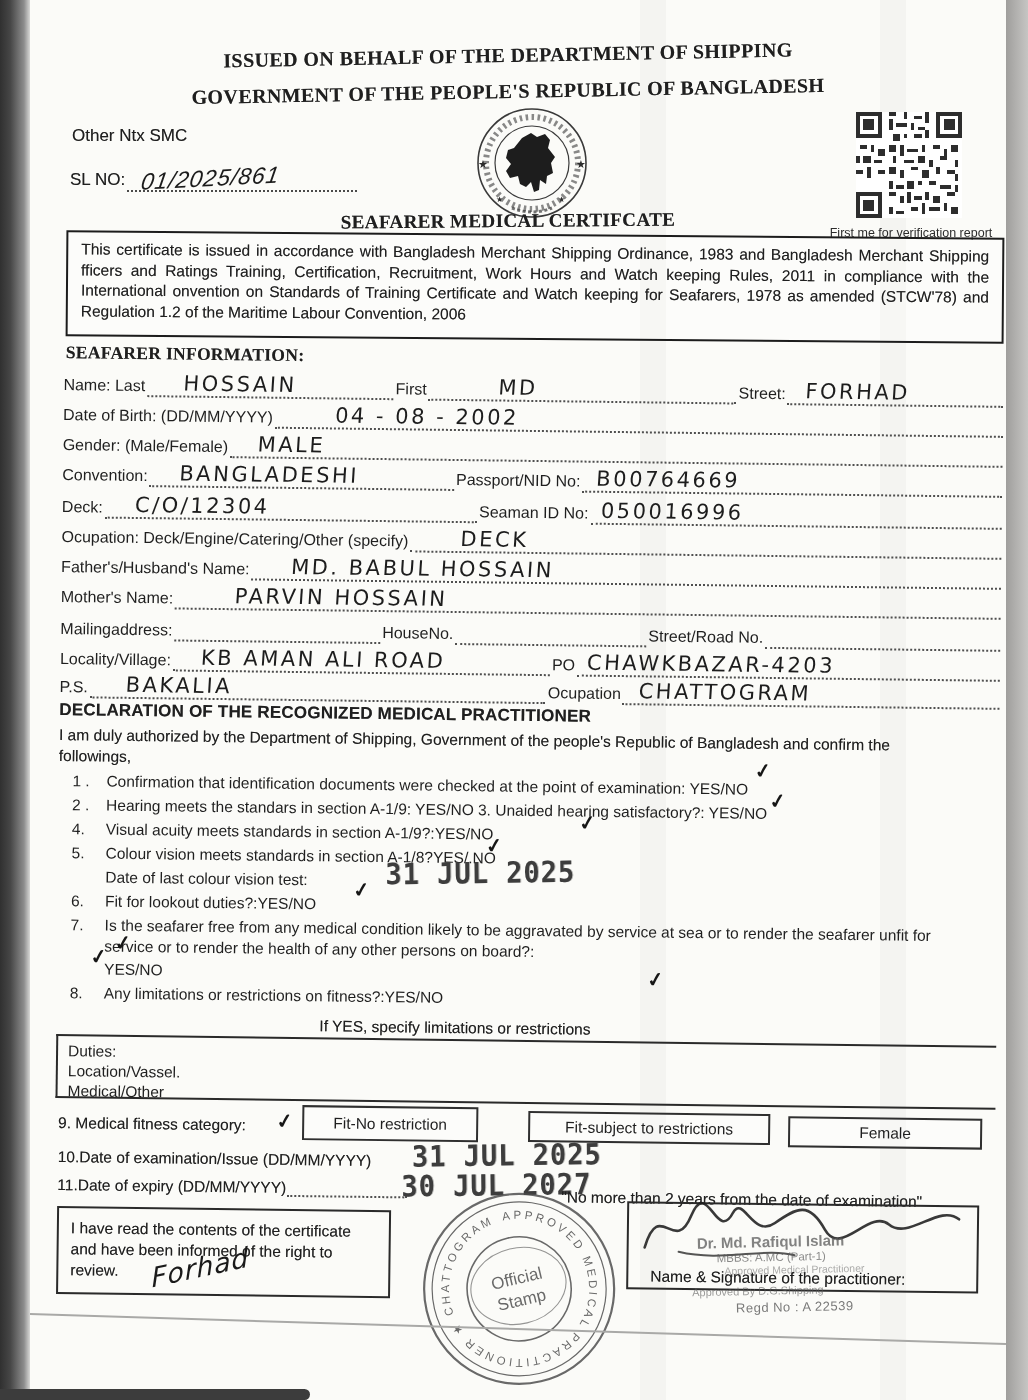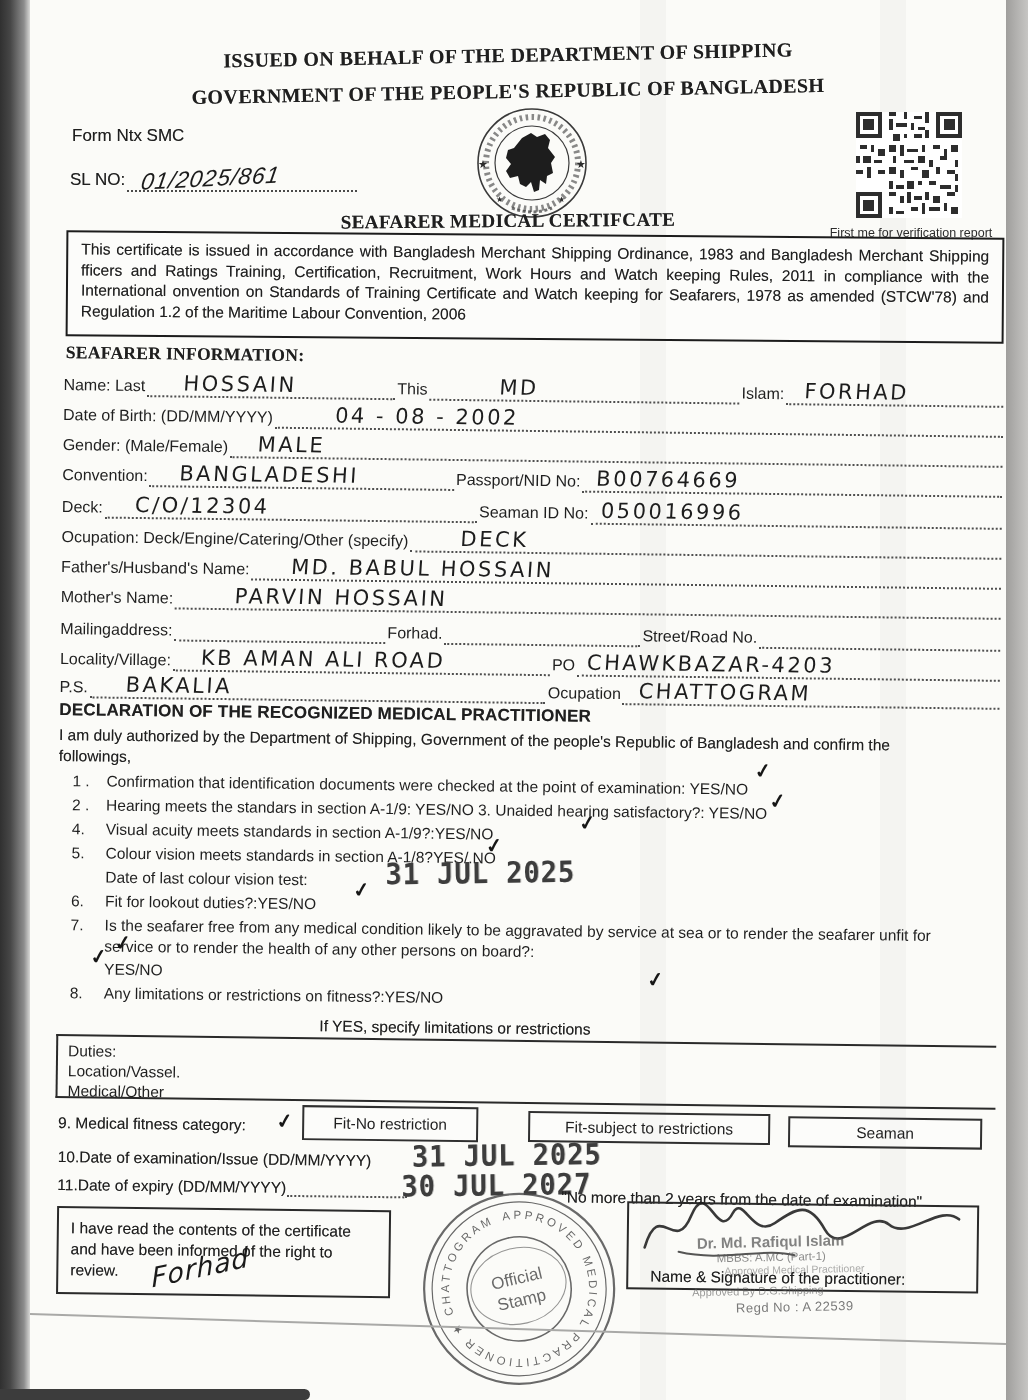--- a/index.html
+++ b/index.html
@@ -81,21 +81,21 @@
 <body>
 
 <div id="page">
 
   <div class="streak" style="left:640px"></div>
   <div class="streak" style="left:880px"></div>
 
   <div class="hline serif ink" style="top:44px">ISSUED ON BEHALF OF THE DEPARTMENT OF SHIPPING</div>
   <div class="hline serif ink" style="top:80px">GOVERNMENT OF THE PEOPLE'S REPUBLIC OF BANGLADESH</div>
 
-  <div class="form-no ink">Form Ntx SMC</div>
+  <div class="form-no ink">Other Ntx SMC</div>
 
   <div class="sl-row">
     <span class="lbl ink">SL NO:</span>
     <span class="sl-fill">
       <span class="hand-cursive">01/2025/861</span>
     </span>
   </div>
 
   <svg class="emblem" viewBox="0 0 132 122">
     <circle cx="66" cy="59" r="54" fill="none" stroke="#3a3a3a" stroke-width="1.6"></circle>
@@ -190,25 +190,25 @@
 
   <div class="bodywrap">
 
     <div class="abs sec-title ink" style="left:6px; top:0">SEAFARER INFORMATION:</div>
 
     <div class="row" style="top:24px">
       <span class="lbl">Name: Last</span>
       <span class="fill" style="flex:2.4">
           <span class="hand" style="left:36px">HOSSAIN</span>
         </span>
-      <span class="lbl">This</span>
+      <span class="lbl">First</span>
       <span class="fill" style="flex:3">
           <span class="hand" style="left:70px">MD</span>
         </span>
-      <span class="lbl">Islam:</span>
+      <span class="lbl">Street:</span>
       <span class="fill" style="flex:2.1">
           <span class="hand" style="left:18px">FORHAD</span>
         </span>
     </div>
 
     <div class="row" style="top:54px">
       <span class="lbl">Date of Birth: (DD/MM/YYYY)</span>
       <span class="fill" style="flex:1">
           <span class="hand" style="left:60px">04 - 08 - 2002</span>
         </span>
@@ -260,21 +260,21 @@
     <div class="row" style="top:236px">
       <span class="lbl">Mother's Name:</span>
       <span class="fill" style="flex:1">
           <span class="hand" style="left:60px">PARVIN HOSSAIN</span>
         </span>
     </div>
 
     <div class="row" style="top:268px">
       <span class="lbl">Mailingaddress:</span>
       <span class="fill" style="flex:1.4"></span>
-      <span class="lbl">Forhad.</span>
+      <span class="lbl">HouseNo.</span>
       <span class="fill" style="flex:1.3"></span>
       <span class="lbl">Street/Road No.</span>
       <span class="fill" style="flex:1.6"></span>
     </div>
 
     <div class="row" style="top:298px">
       <span class="lbl">Locality/Village:</span>
       <span class="fill" style="flex:1.65">
           <span class="hand" style="left:28px">KB AMAN ALI ROAD</span>
         </span>
@@ -355,21 +355,21 @@
 
     <div class="abs ink" style="left:8px; top:772px; font-size:15.5px">9.  Medical fitness category:</div>
     <span class="check" style="left:226px; top:764px">✓</span>
     <div class="fit-box" style="left:252px; top:760px; width:176px; height:35px">
       <span>Fit-No restriction</span>
     </div>
     <div class="fit-box" style="left:478px; top:763px; width:242px; height:31px">
       <span>Fit-subject to restrictions</span>
     </div>
     <div class="fit-box" style="left:738px; top:765px; width:194px; height:31px">
-      <span>Seaman</span>
+      <span>Female</span>
     </div>
 
     <div class="abs ink" style="left:8px; top:806px; font-size:15.5px">10.Date of examination/Issue (DD/MM/YYYY)</div>
     <div class="abs datestamp" style="left:362px; top:792px">31 JUL 2025</div>
 
     <div class="abs ink" style="left:8px; top:834px; font-size:15.5px">11.Date of expiry (DD/MM/YYYY)</div>
     <div class="abs" style="left:238px; top:834px; width:120px; border-bottom:2px dotted #4f4f4f; height:18px"></div>
     <div class="abs datestamp" style="left:352px; top:822px">30 JUL 2027</div>
     <div class="abs ink" style="left:512px; top:840px; font-size:15.5px">"No more than 2 years from the date of examination"</div>
 

